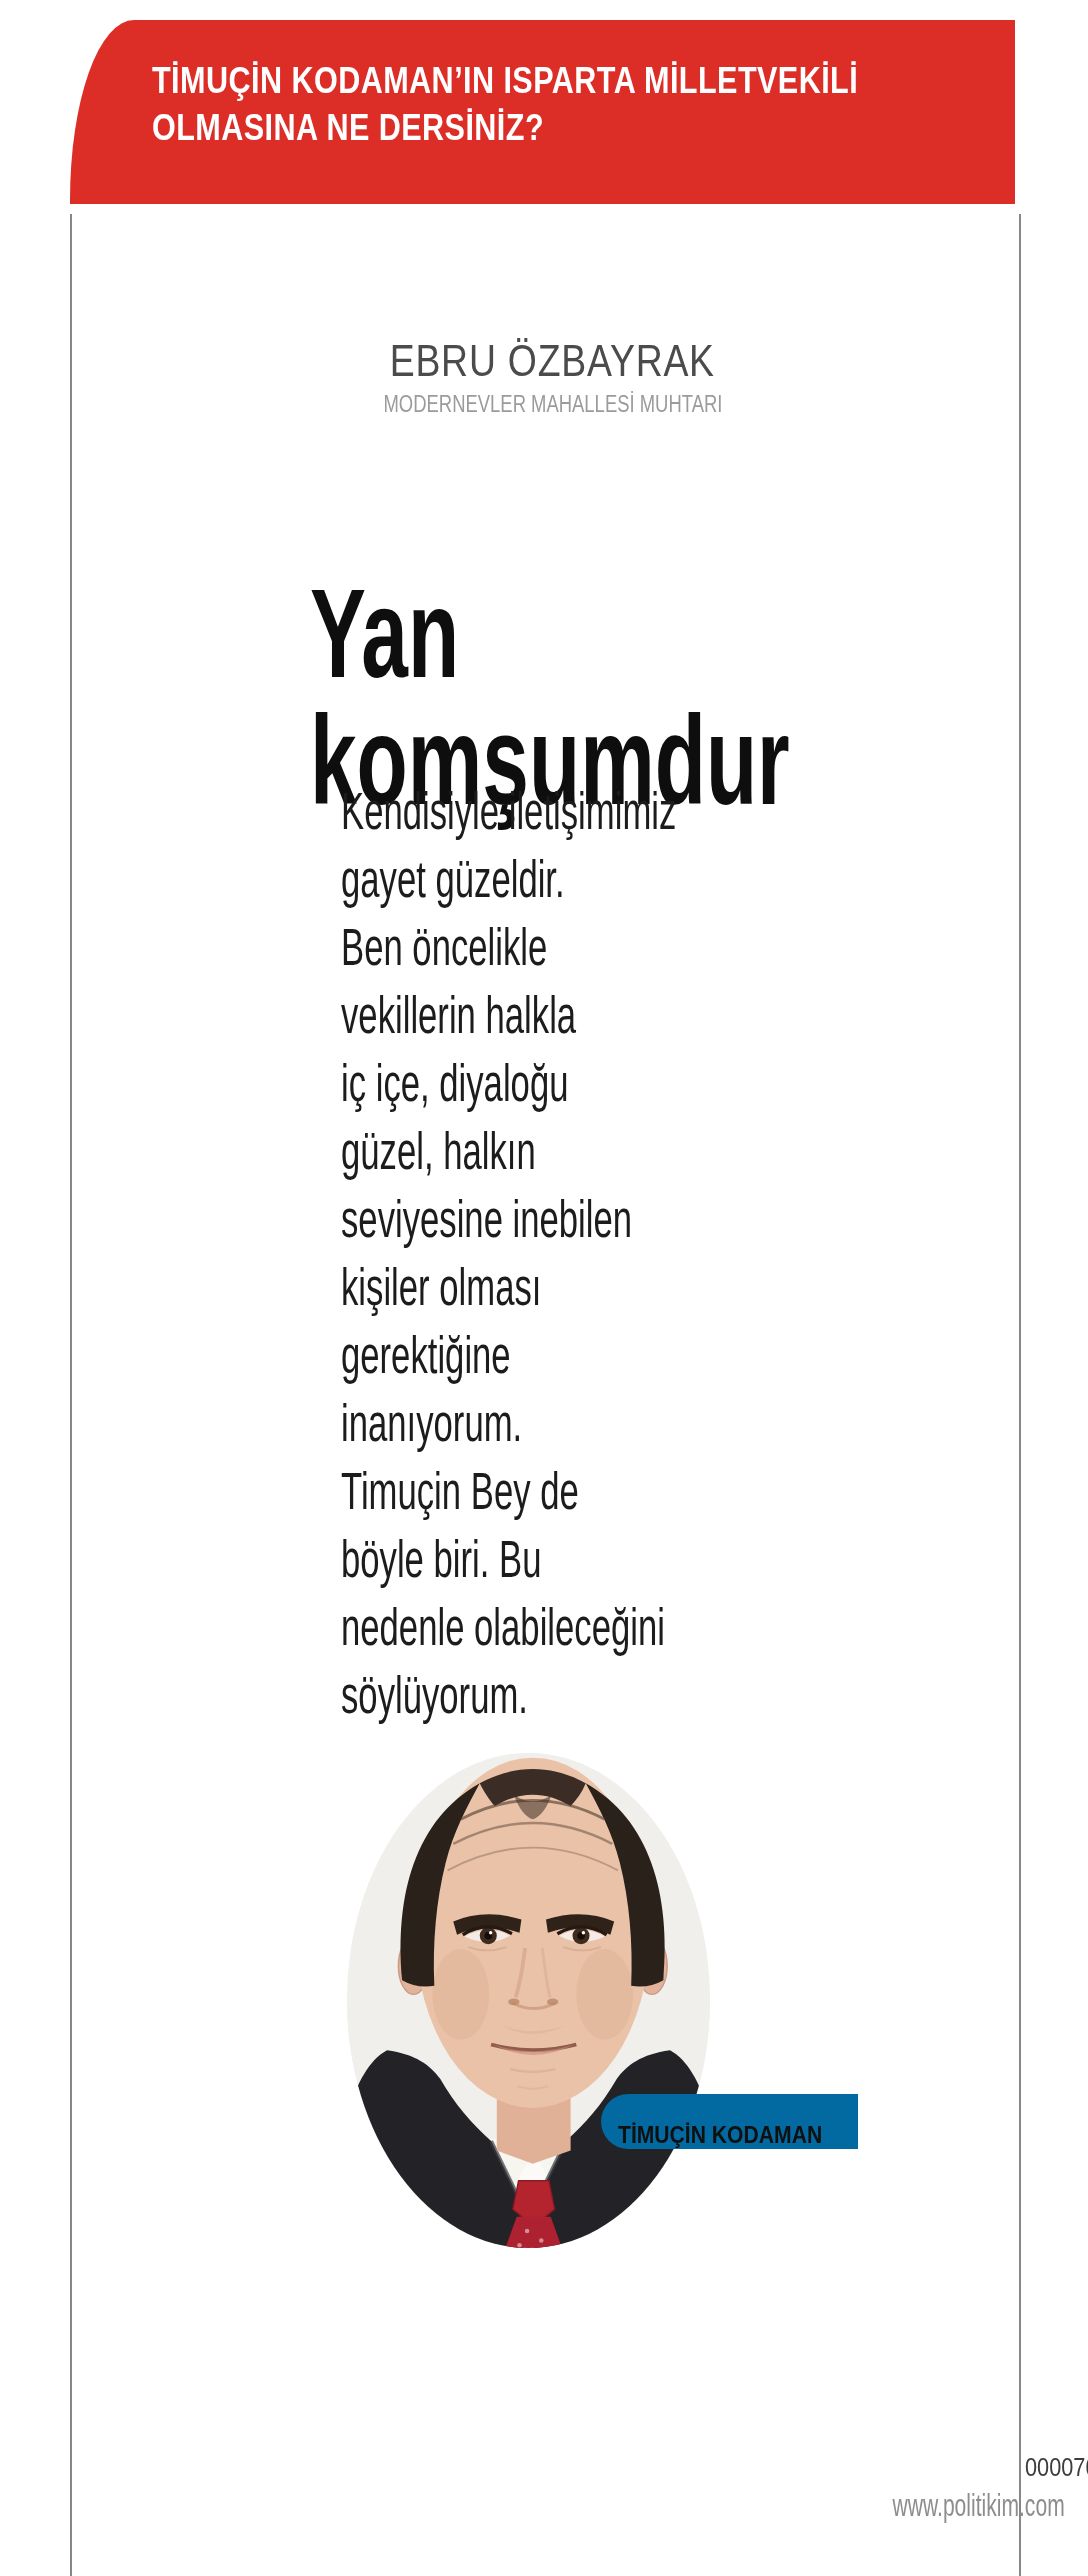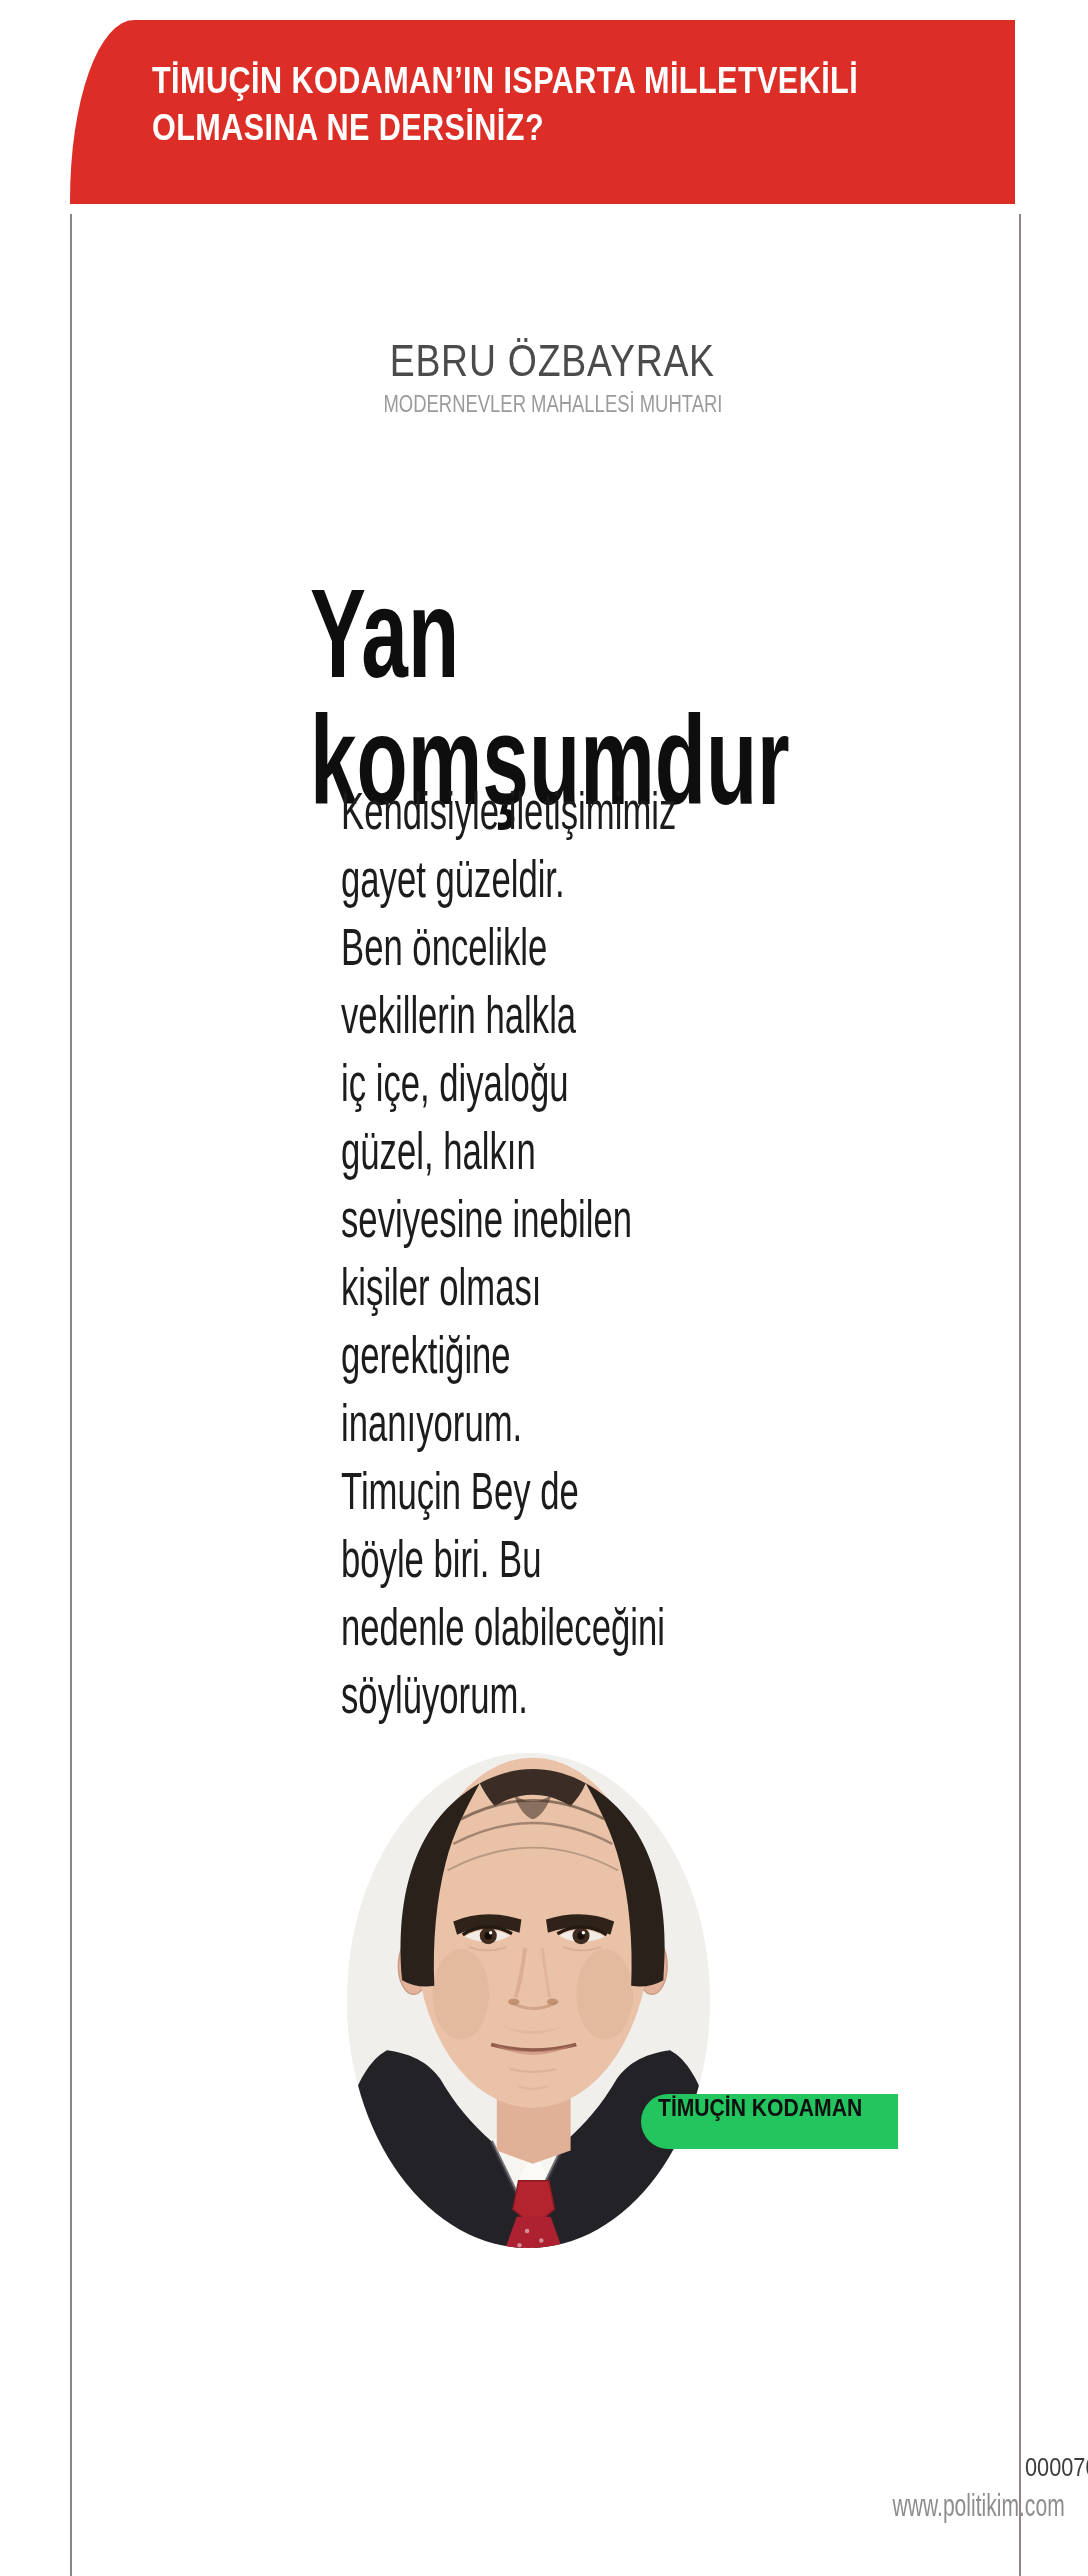--- a/index.html
+++ b/index.html
@@ -96,27 +96,27 @@
     width: 363px; height: 495px;
     border-radius: 50%;
     overflow: hidden;
     background: #f1efec;
   }
   .photo svg { display: block; width: 363px; height: 495px; }
 
   
   .caption-bubble {
     position: absolute;
-    left: 641px; top: 2094px;
+    left: 601px; top: 2094px;
     height: 55px;
     min-width: 240px;
-    background: #22c55e;
+    background: #0369a1;
     border-radius: 27.5px 0 0 27.5px;
     display: flex;
-    align-items: flex-start;
+    align-items: flex-end;
     padding-left: 17px;
     z-index: 3;
   }
   .caption-text {
     display: inline-block;
     font-size: 24px;
     font-weight: bold;
     color: #101010;
     transform: scaleX(0.88);
     transform-origin: left center;

